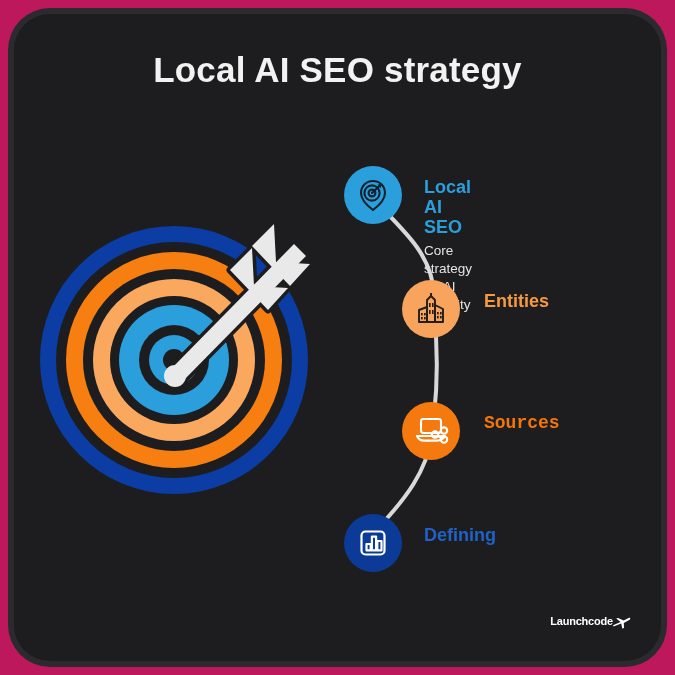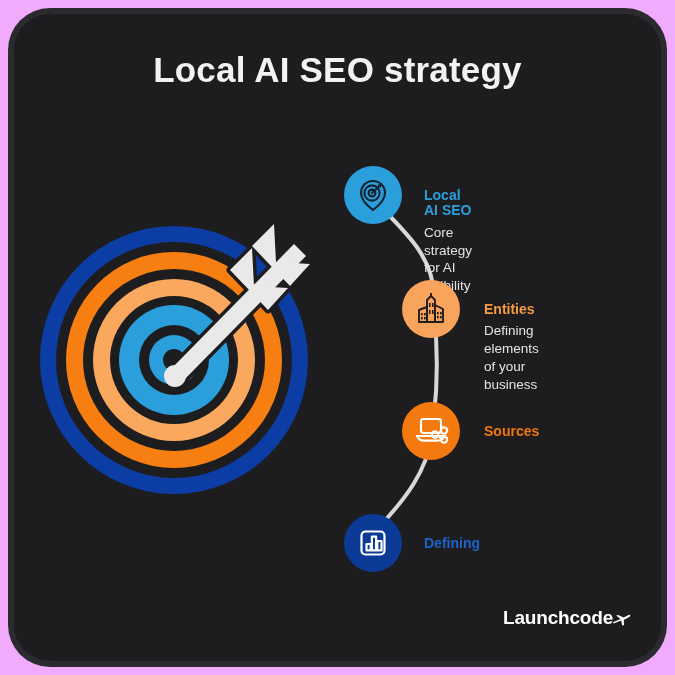--- a/index.html
+++ b/index.html
@@ -1,19 +1,19 @@
 <!DOCTYPE html>
 <html><head>
 <meta charset="utf-8">
 <style>
   html,body{margin:0;padding:0;background:#000;}
   body{width:675px;height:675px;overflow:hidden;
        font-family:"Liberation Sans","DejaVu Sans",sans-serif;}
 
-  #stage{position:relative;width:675px;height:675px;background:#f0abfc;}
+  #stage{position:relative;width:675px;height:675px;background:#be185d;}
 
   
   #frame{position:absolute;left:8px;top:8px;width:659px;height:659px;
          border-radius:42px;background:#2b2b2f;}
   
   #card{position:absolute;left:14px;top:14px;width:647px;height:647px;
         border-radius:36px;background:#1d1d1f;overflow:hidden;}
 
   #title{position:absolute;left:0;top:36px;width:647px;text-align:center;
          color:#f2f2f2;font-size:35px;font-weight:bold;letter-spacing:.2px;}
@@ -35,37 +35,37 @@
   #arrow-layer{position:absolute;left:120px;top:190px;width:230px;height:200px;}
 
   
   #connector{position:absolute;left:300px;top:140px;width:180px;height:420px;}
 
   
   .node{position:absolute;}
   .bubble{position:absolute;border-radius:50%;display:flex;
           align-items:center;justify-content:center;}
   .txt{position:absolute;}
-  .head{font-size:14px;font-weight:bold;margin:16px 0 5px 0;line-height:1.1;}
+  .head{font-size:18px;font-weight:bold;margin:6px 0 5px 0;line-height:1.1;}
   .desc{font-size:13.5px;color:#e3e3e3;line-height:1.32;margin:0;
         max-width:185px;}
 
   
   #n1{left:330px;top:152px;}  #n1 .bubble{width:58px;height:58px;background:#2b9fdb;}
   #n1 .txt{left:80px;top:6px;}            #n1 .head{color:#2b9fdb;}
   #n2{left:388px;top:266px;}  #n2 .bubble{width:58px;height:58px;background:#f8a45c;}
   #n2 .txt{left:82px;top:6px;}            #n2 .head{color:#f79a3f;}
   #n3{left:388px;top:388px;}  #n3 .bubble{width:58px;height:58px;background:#f47a10;}
-  #n3 .txt{left:82px;top:6px;}            #n3 .head{color:#f4760a;}
+  #n3 .txt{left:82px;top:6px;}            #n3 .head{color:#f4760a;font-family:Liberation Mono, monospace;}
   #n4{left:330px;top:500px;}  #n4 .bubble{width:58px;height:58px;background:#0b3b96;}
   #n4 .txt{left:80px;top:6px;}            #n4 .head{color:#1f62c8;}
 
   
   #logo{position:absolute;right:30px;bottom:32px;display:flex;align-items:center;}
-  #logo-text{color:#ffffff;font-size:19px;font-weight:bold;letter-spacing:-.2px;}
+  #logo-text{color:#ffffff;font-size:11px;font-weight:bold;letter-spacing:-.2px;}
   #logo-glyph{margin-left:-2px;display:flex;align-items:center;}
 </style>
 </head>
 <body>
 
 <div id="stage">
   <div id="frame"></div>
 
   <div id="card">
 
@@ -147,21 +147,20 @@
               <rect x="27" y="25" width="1.7" height="2.4"></rect>
             <rect x="8" y="22" width="1.7" height="2.4"></rect>
               <rect x="11" y="22" width="1.7" height="2.4"></rect>
             <rect x="8" y="26" width="1.7" height="2.4"></rect>
               <rect x="11" y="26" width="1.7" height="2.4"></rect>
           </g>
         </svg>
       </div>
       <div class="txt">
         <p class="head">Entities</p>
-        <p class="desc">Defining elements of your business</p>
       </div>
     </div>
 
     <div class="node" id="n3">
       <div class="bubble">
         <svg width="38" height="38" viewBox="0 0 38 38">
           <g fill="none" stroke="#ffffff" stroke-width="2.1" stroke-linejoin="round" stroke-linecap="round">
             <rect x="9" y="7" width="20" height="14" rx="2.4"></rect>
             <path d="M5 24 L33 24 C31 27.5 28.5 28.6 25 28.6 L12 28.6 C8.6 28.6 6.4 27 5 24 Z"></path>
             <circle cx="23" cy="22.4" r="3.2"></circle>

